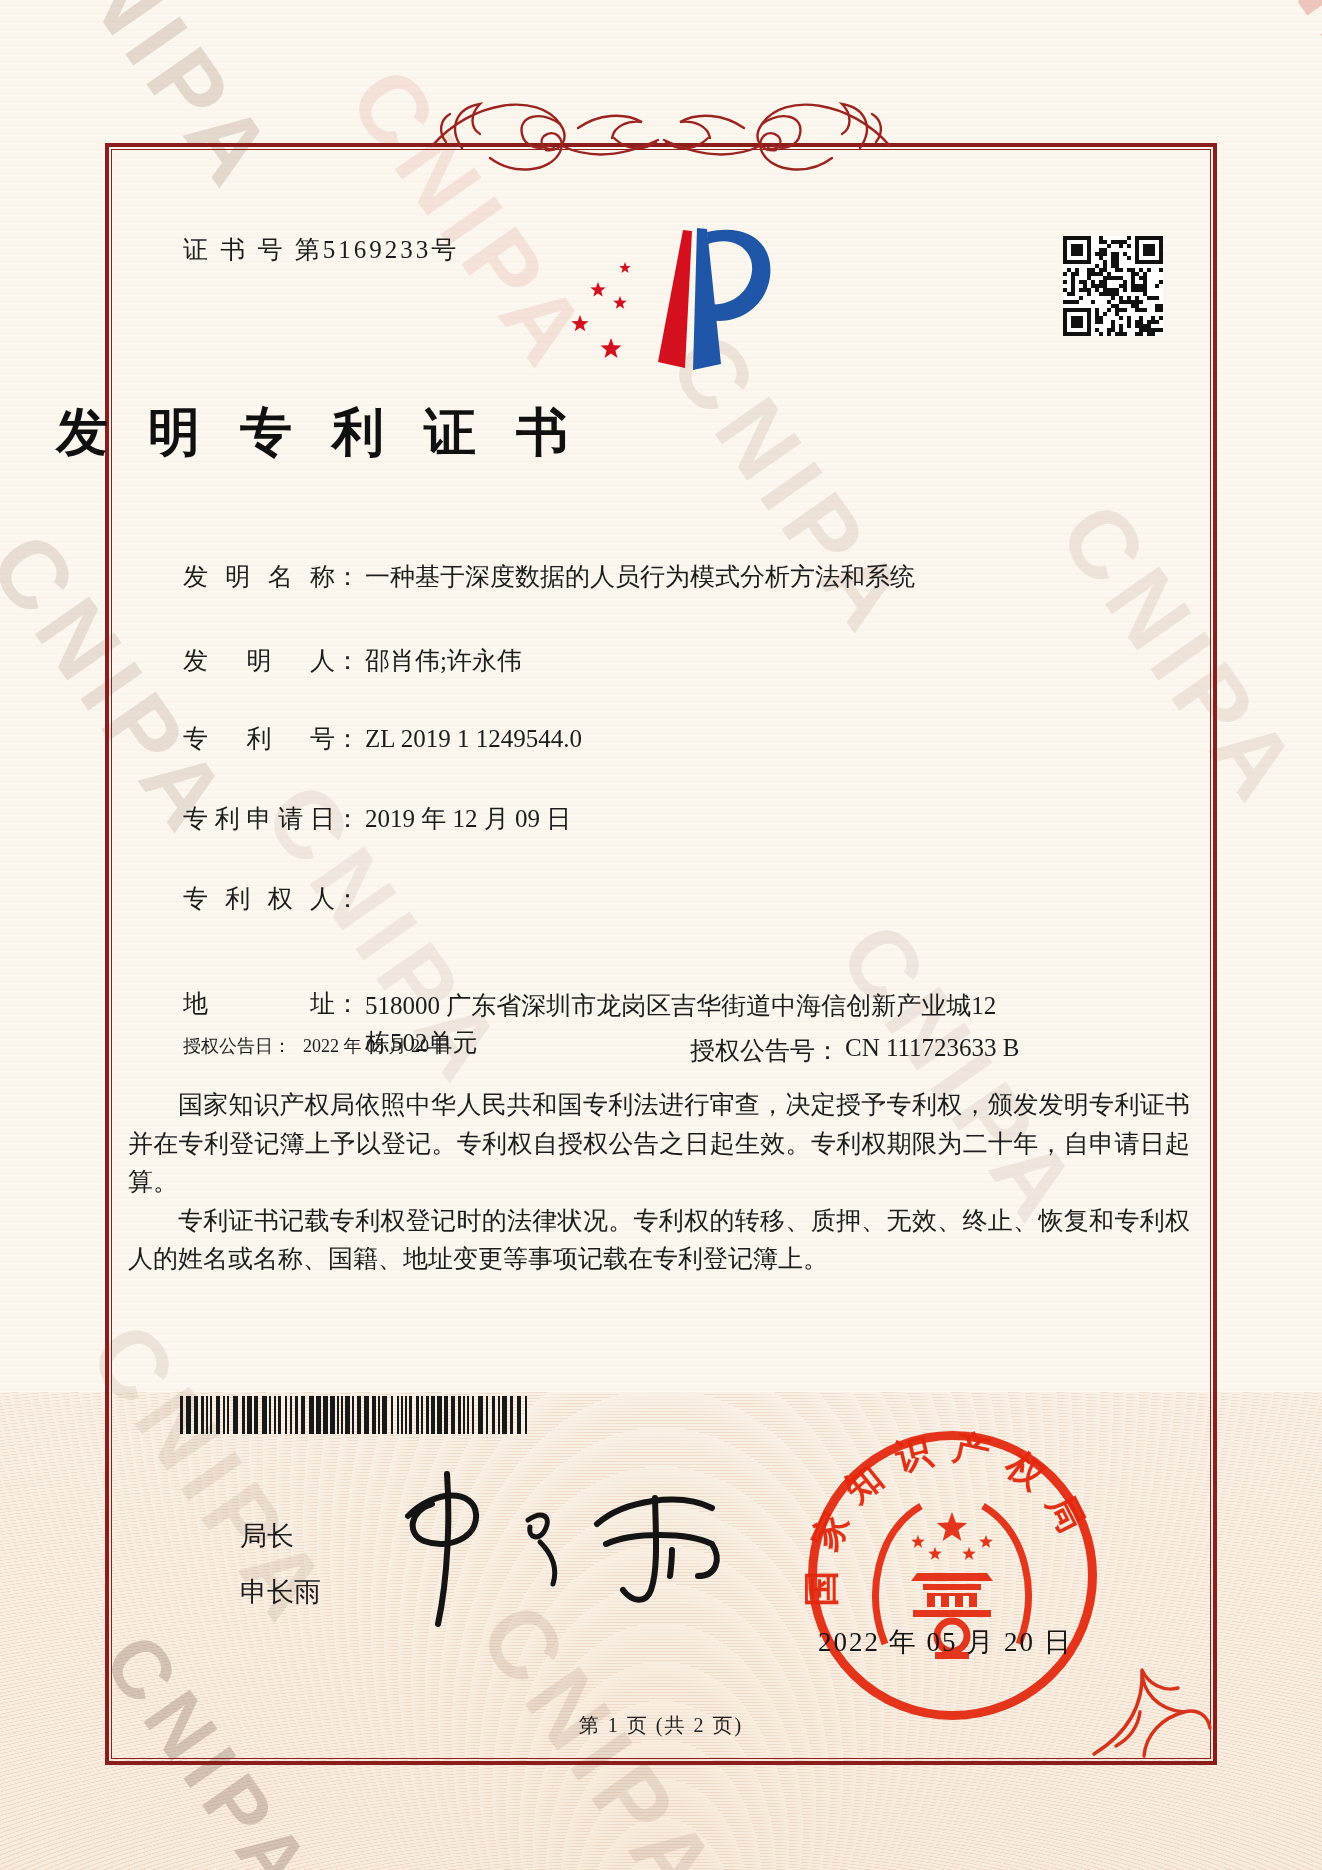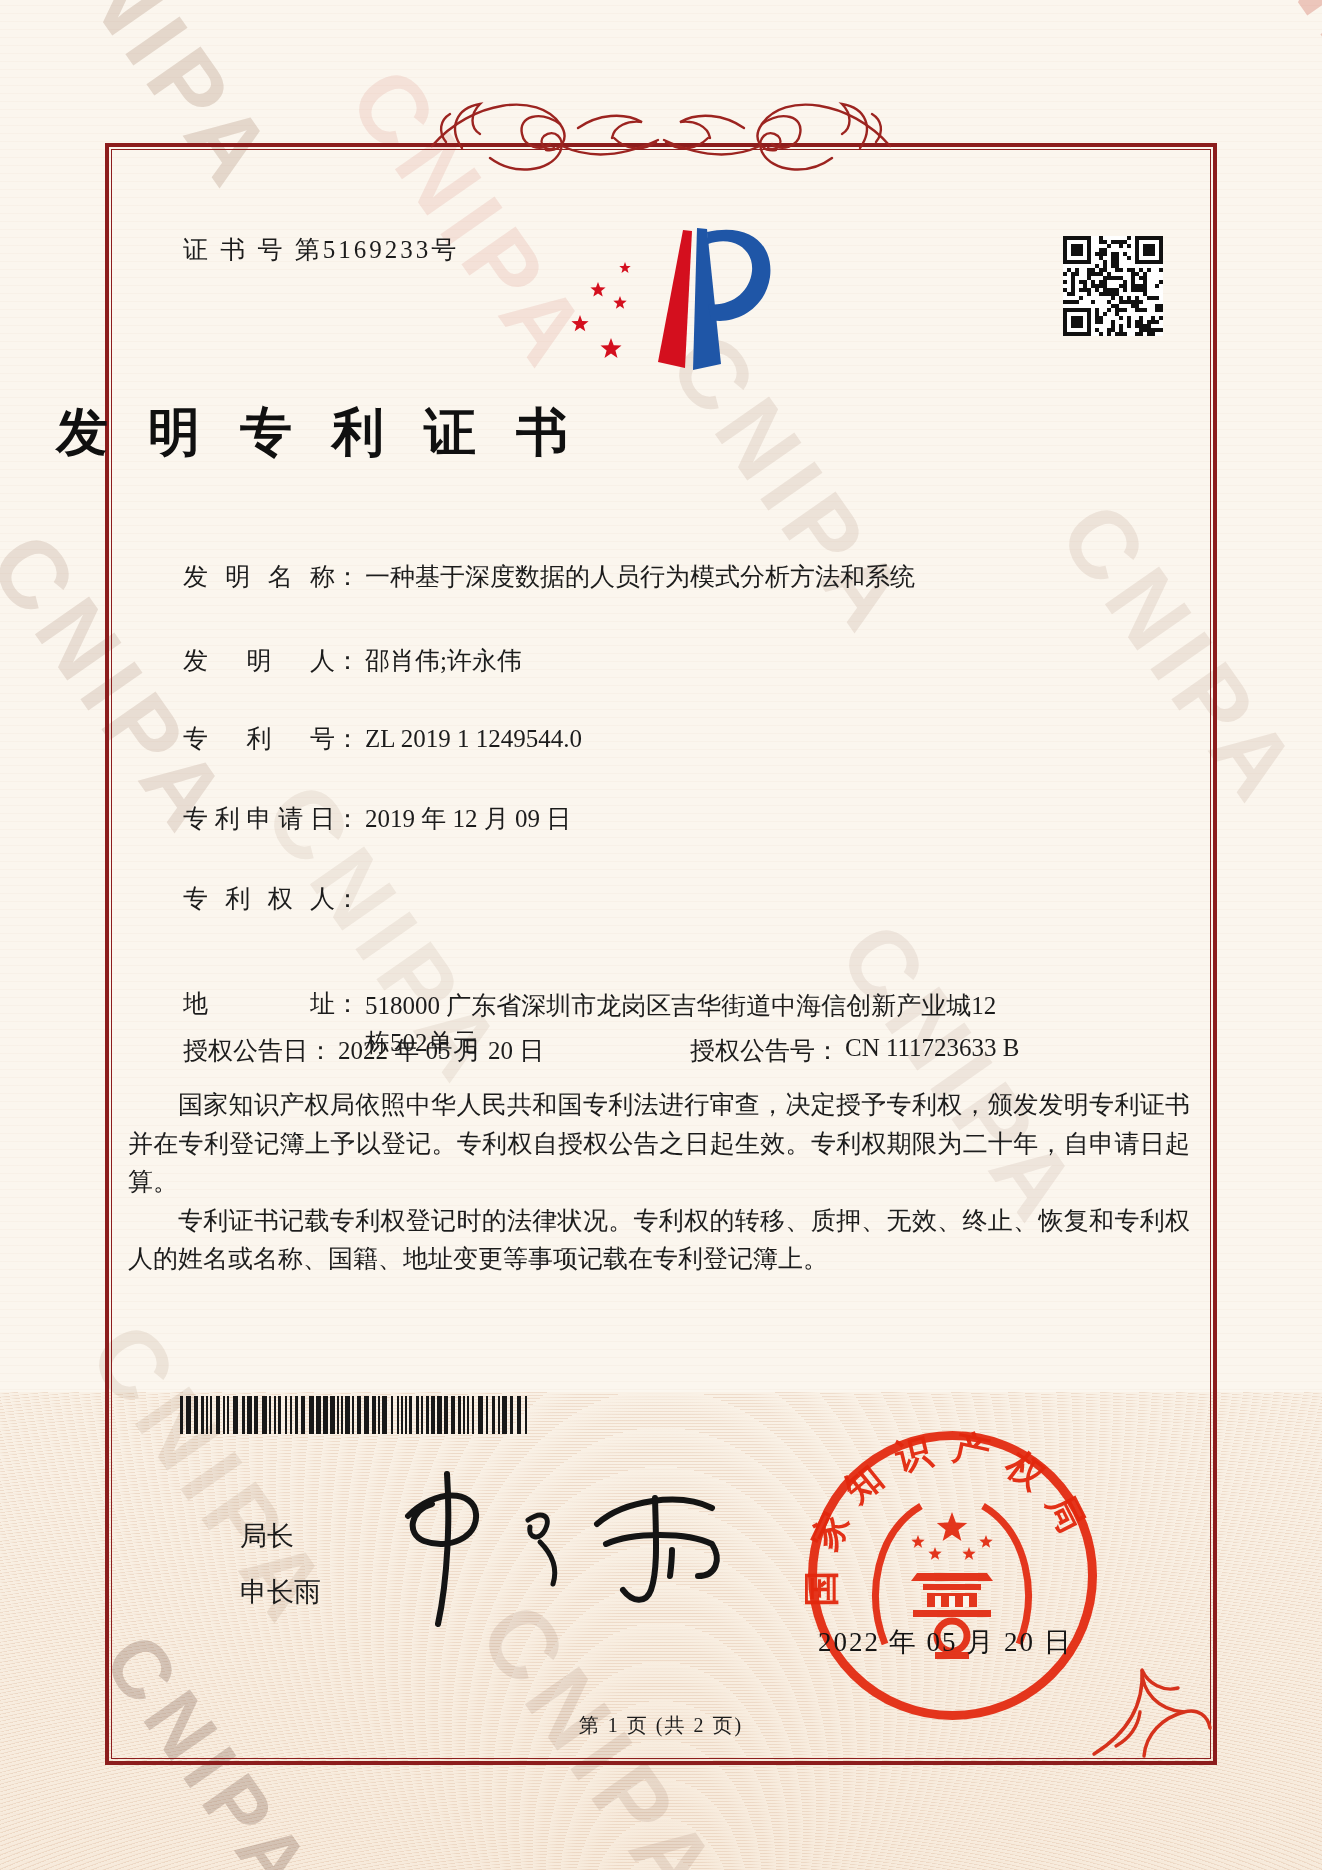--- a/index.html
+++ b/index.html
@@ -49,21 +49,21 @@
     position:absolute;left:16px;top:398px;width:1322px;
     text-align:left;font-size:52px;font-weight:bold;
     letter-spacing:40px;text-indent:40px;color:#101010;
   }
   .row{position:absolute;left:183px;display:flex;font-size:25px;line-height:34px;}
   .row .lbl{width:152px;text-align:justify;text-align-last:justify;flex:none;}
   .row .colon{flex:none;width:30px;}
   .row .val{white-space:pre-wrap;}
   .r0{top:560px;} .r1{top:644px;} .r2{top:722px;} .r3{top:802px;} .r4{top:882px;}
   .r5{top:955px;margin-top:32px;} .r5 .val{width:655px;line-height:37px;}
-  .grant-row{position:absolute;left:183px;top:1034px;font-size:25px;display:flex;}
+  .grant-row{position:absolute;left:183px;top:1034px;font-size:18px;display:flex;}
   .grant-no{position:absolute;left:690px;top:1034px;font-size:25px;display:flex;}
   .grant-row .colon,.grant-no .colon{width:30px;}
   .body-text{
     position:absolute;left:128px;top:1086px;width:1062px;
     font-size:25px;line-height:38.5px;text-align:justify;
   }
   .body-text p{margin:0;text-indent:2em;}
   .barcode{position:absolute;left:180px;top:1396px;width:350px;height:38px;}
   .sig-labels{position:absolute;left:195px;top:1508px;font-size:27px;line-height:56px;margin-left:45px;}
   .signature{position:absolute;left:350px;top:1458px;width:420px;height:190px;}

